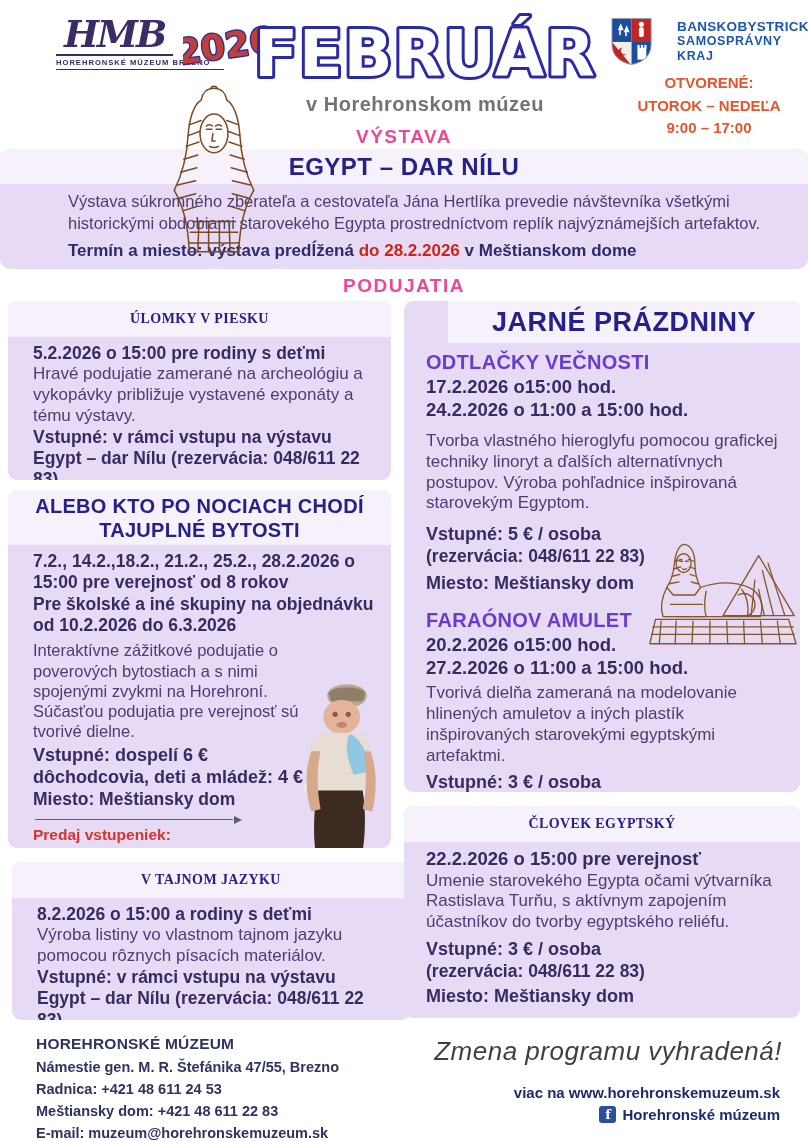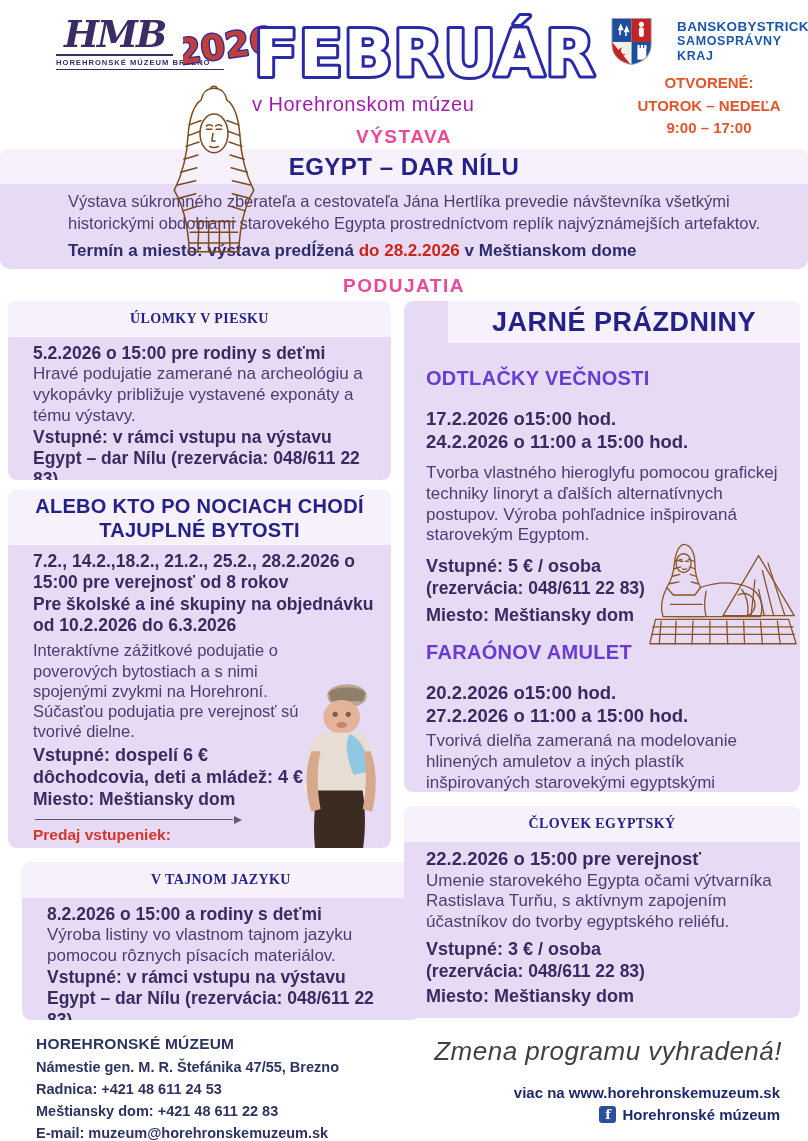--- a/index.html
+++ b/index.html
@@ -7,21 +7,21 @@
   body { font-family:"Liberation Sans", sans-serif; }
   .page { position:relative; width:808px; height:1141px; background:#fff; overflow:hidden; margin:0 auto; }
 
   
   .hmb-logo { position:absolute; left:56px; top:16px; width:168px; color:#3b2c66; }
   .hmb-script { font-family:"DejaVu Serif", serif; font-style:italic; font-weight:bold; font-size:37px; line-height:1; letter-spacing:-2px; border-bottom:2px solid #3b2c66; padding-bottom:1px; display:inline-block; padding-left:8px; padding-right:8px; }
   .hmb-sub { font-size:7.6px; letter-spacing:1px; margin-top:2px; border-bottom:1.5px solid #3b2c66; padding-bottom:2px; font-weight:bold; }
 
   .year-svg { position:absolute; left:183px; top:16px; }
   .month-svg { position:absolute; left:252px; top:0px; }
-  .title-sub { position:absolute; left:252px; top:93px; width:346px; text-align:left; font-size:20px; font-weight:normal; color:#a21caf; letter-spacing:0.5px; }
+  .title-sub { position:absolute; left:252px; top:93px; width:346px; text-align:center; font-size:20px; font-weight:bold; color:#737373; letter-spacing:0.5px; }
 
   .bbsk { position:absolute; left:610px; top:16px; display:flex; align-items:center; gap:24px; }
   .bbsk-text { color:#1b57ad; line-height:1.15; }
   .bbsk-l1 { font-size:13.5px; font-weight:bold; letter-spacing:0.3px; }
   .bbsk-l2 { font-size:12.5px; font-weight:600; letter-spacing:0.6px; }
 
   .opening { position:absolute; left:628px; top:72px; width:162px; text-align:center; color:#e1562c; font-weight:bold; font-size:15px; line-height:1.5; }
 
   .pharaoh { position:absolute; left:160px; top:84px; z-index:3; }
 
@@ -34,32 +34,32 @@
   .band { background:#f6f1fb; text-align:center; color:#24218a; font-weight:bold; display:flex; flex-direction:column; justify-content:center; }
 
   .expo-box { left:0; top:149px; width:808px; height:120px; border-radius:10px; }
   .expo-box .band { height:35px; font-size:24px; letter-spacing:0.5px; }
   .expo-desc { margin:7px 34px 0 68px; font-size:16.5px; color:#4c3d72; line-height:1.32; max-width:700px; }
   .expo-termin { margin:6px 34px 0 68px; font-size:17px; font-weight:bold; color:#2d2a6e; }
   .red-accent { color:#cc2418; }
 
   .box-l1 { left:8px; top:301px; width:383px; height:179px; }
   .box-l2 { left:8px; top:490px; width:383px; height:358px; }
-  .box-l3 { left:22px; top:862px; width:398px; height:158px; }
+  .box-l3 { left:12px; top:862px; width:398px; height:158px; }
   .box-r1 { left:404px; top:301px; width:396px; height:491px; }
   .box-r2 { left:404px; top:806px; width:396px; height:212px; }
 
   .box-l1 .band, .box-l3 .band, .box-r2 .band { height:36px; font-size:14px; letter-spacing:0.4px;font-family:Liberation Serif, serif; }
   .box-l2 .band { height:55px; font-size:20px; line-height:1.2; letter-spacing:0.3px; }
   .box-r1 .band { height:42px; font-size:27px; letter-spacing:0.5px;margin-left:44px; }
 
   .box-body { padding:6px 10px 0 25px; position:relative; }
   .t-bold { font-size:17.5px; font-weight:bold; color:#372b62; line-height:1.22; }
   .t-reg  { font-size:17px; color:#4c3d72; line-height:1.22; }
-  .mt2 { margin-top:18px; } .mt4 { margin-top:4px; } .mt6 { margin-top:6px; } .mt10 { margin-top:10px; } .mt14 { margin-top:14px; }
+  .mt2 { margin-top:2px; } .mt4 { margin-top:4px; } .mt6 { margin-top:6px; } .mt10 { margin-top:10px; } .mt14 { margin-top:14px; }
 
   .maxw330 { max-width:330px; } .maxw345 { max-width:345px; } .maxw272 { max-width:272px; }
   .maxw358 { max-width:358px; } .maxw350 { max-width:350px; } .maxw360 { max-width:360px; }
 
   .divider { position:relative; width:198px; border-top:1.4px solid #5c5c6e; margin:9px 0 6px 2px; }
   .divider::after { content:""; position:absolute; right:-9px; top:-4.5px; border-left:8px solid #5c5c6e; border-top:4px solid transparent; border-bottom:4px solid transparent; }
 
   .red-block { color:#d6362a; font-weight:bold; font-size:15.5px; line-height:1.18; }
 
   .purple-head { font-size:20px; font-weight:bold; color:#6a3bd0; letter-spacing:0.3px; }

